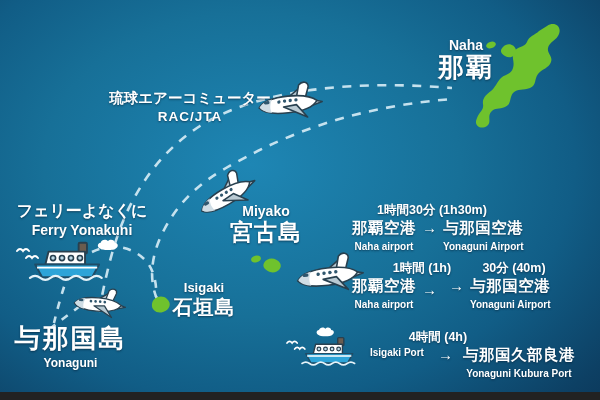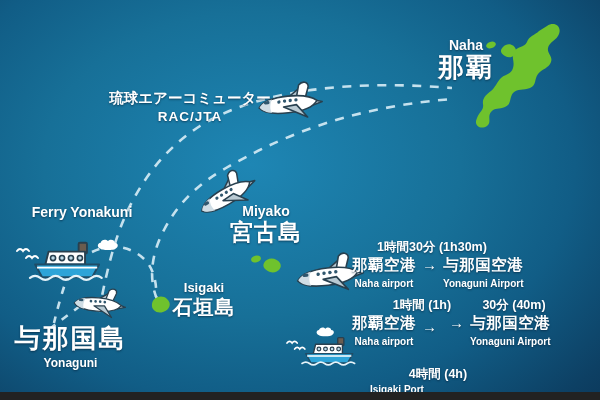--- a/index.html
+++ b/index.html
@@ -13,21 +13,21 @@
   svg.map{position:absolute;left:0;top:0;width:600px;height:400px;}
   .lbl{position:absolute;color:#fff;text-align:center;line-height:1.15;
        text-shadow:0 1px 2px rgba(4,32,56,.65);}
   .b{font-weight:bold;}
   .jp-xl{font-size:26px;letter-spacing:2px;font-weight:bold;}
   .jp-lg{font-size:23px;letter-spacing:1px;font-weight:bold;}
   .jp-md{font-size:20px;letter-spacing:1px;font-weight:bold;}
   .en-md{font-size:12px;font-weight:bold;}
   .en-sm{font-size:14px;font-weight:bold;}
   .en-xs{font-size:13px;font-weight:bold;}
-  .route{position:absolute;color:#fff;text-shadow:0 1px 2px rgba(4,32,56,.65);margin-top:37px;}
+  .route{position:absolute;color:#fff;text-shadow:0 1px 2px rgba(4,32,56,.65);}
   .durline{position:relative;height:16px;font-size:12.5px;font-weight:bold;}
   .dur{position:absolute;transform:translateX(-50%);white-space:nowrap;}
   .stops{display:flex;align-items:flex-start;}
   .stop{text-align:center;}
   .stop .jp{font-size:15.5px;font-weight:bold;letter-spacing:.5px;white-space:nowrap;}
   .stop .en{font-size:10px;font-weight:bold;margin-top:2px;white-space:nowrap;}
   .arrow{font-size:15px;font-weight:bold;padding:1px 6px 0 6px;}
   .arrow.low{padding-top:5px;}
 </style>
 </head>
@@ -105,20 +105,21 @@
     <div class="en-sm">Naha</div>
     <div class="jp-xl">那覇</div>
   </div>
 
   <div class="lbl" style="left:90px;top:90px;width:200px;">
     <div class="b" style="font-size:14.5px;">琉球エアーコミューター</div>
     <div class="b" style="font-size:13.5px;letter-spacing:1px;margin-top:2px;">RAC/JTA</div>
   </div>
 
   <div class="lbl" style="left:12px;top:202px;width:140px;">
+    <div class="b" style="font-size:16px;">フェリーよなくに</div>
     <div class="en-sm" style="margin-top:2px;">Ferry Yonakuni</div>
   </div>
 
   <div class="lbl" style="left:218px;top:203px;width:96px;">
     <div class="en-sm">Miyako</div>
     <div class="jp-lg">宮古島</div>
   </div>
 
   <div class="lbl" style="left:168px;top:281px;width:72px;">
     <div class="en-xs">Isigaki</div>
@@ -168,16 +169,20 @@
 
   <div class="route" style="left:370px;top:329px;width:210px;">
     <div class="durline">
       <span class="dur" style="left:68px;">4時間 (4h)</span>
     </div>
     <div class="stops">
       <div class="stop">
         <div class="en">Isigaki Port</div>
       </div>
       <div class="arrow" style="padding-left:14px;padding-right:10px;">→</div>
+      <div class="stop">
+        <div class="jp">与那国久部良港</div>
+        <div class="en">Yonaguni Kubura Port</div>
+      </div>
     </div>
   </div>
 
 </div>
 
 </body></html>

